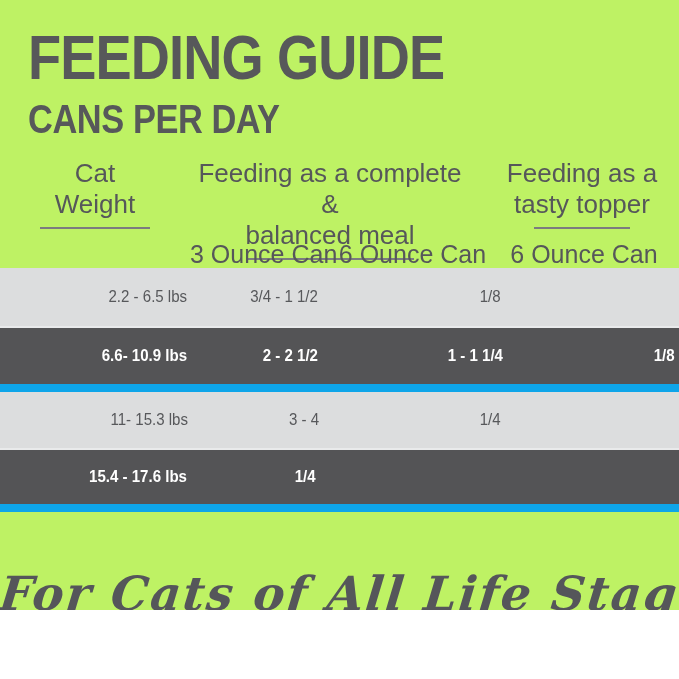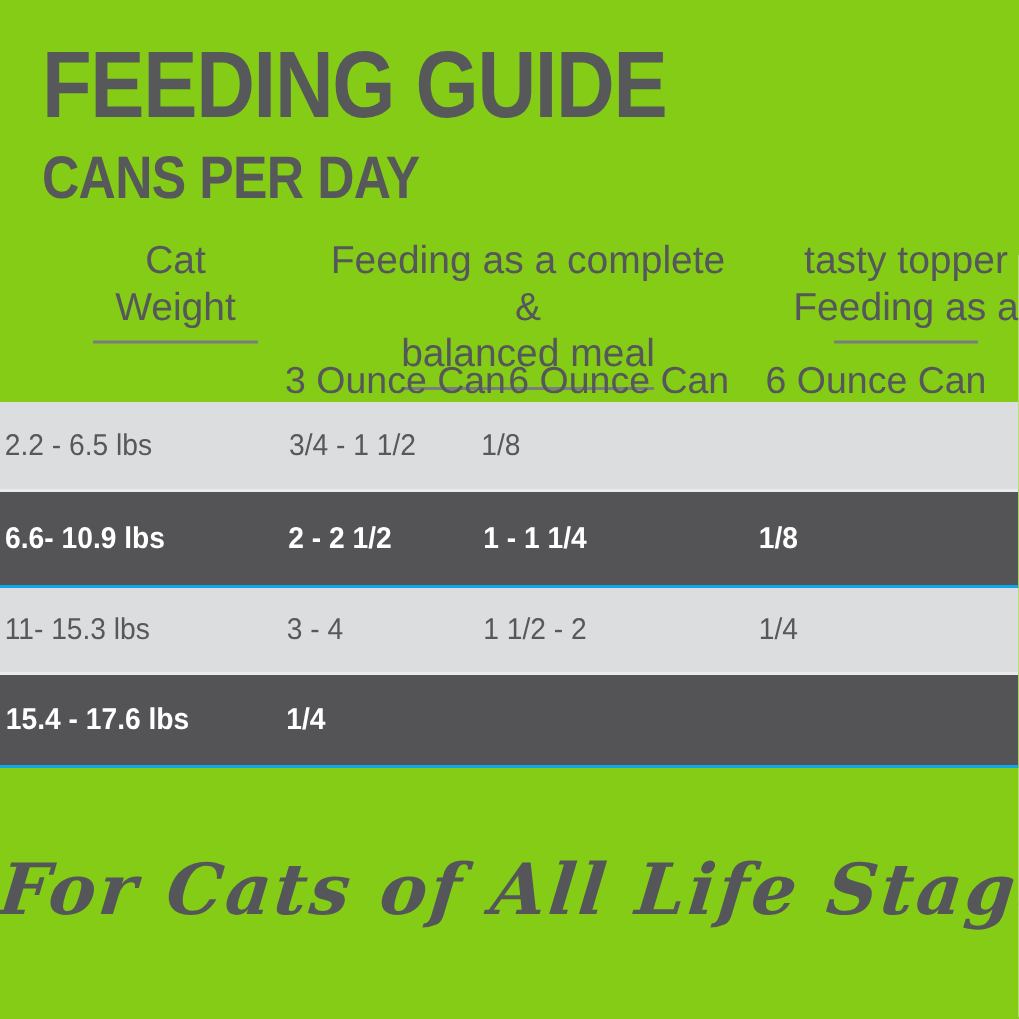--- a/index.html
+++ b/index.html
@@ -2,65 +2,65 @@
 <html><head>
 <meta charset="utf-8">
 <style>
   html,body{margin:0;padding:0;}
   body{
     width:679px;height:679px;
     font-family:"Liberation Sans",sans-serif;
     -webkit-font-smoothing:antialiased;
   }
   .page{
-    position:relative;width:679px;height:679px;
-    background:#84cc16;overflow:hidden;
+    position:relative;width:679px;height:610px;
+    background:#bef264;overflow:hidden;
   }
   
   .title-block{position:absolute;left:28px;top:24px;}
   .title{
     font-size:63px;font-weight:bold;color:#57585a;
     line-height:1.05;letter-spacing:-1px;
     transform:scaleX(0.86);transform-origin:left top;
     white-space:nowrap;
   }
   .subtitle{
     font-size:40px;font-weight:bold;color:#57585a;
     line-height:1;letter-spacing:-0.5px;margin-top:9px;
     transform:scaleX(0.86);transform-origin:left top;
     white-space:nowrap;
   }
   
   .thead{position:absolute;top:158px;left:0;width:679px;height:70px;}
   .th{
     position:absolute;text-align:center;
-    font-size:26px;line-height:31px;color:#56575a;padding-left:22px;
+    font-size:26px;line-height:31px;color:#56575a;
   }
   .th-underline{
     height:2px;background:#7b7c7f;margin:7px auto 0 auto;
   }
   .subhead{position:absolute;top:240px;left:0;width:679px;height:30px;}
   .subth{
     position:absolute;text-align:center;
     font-size:25px;color:#56575a;white-space:nowrap;
   }
   
   .rows{position:absolute;top:268px;left:0;width:679px;}
   .row{
     display:grid;grid-template-columns:190px 130px 185px 174px;
     align-items:center;box-sizing:border-box;width:679px;
   }
   .row.light{background:#dcddde;height:58px;color:#57585b;}
   .row.light.short{height:56px;text-decoration:underline;}
   .row.dark{
     background:#545456;color:#ffffff;font-weight:bold;height:66px;
-    border-top:2px solid #e9eaeb;border-bottom:2px solid #0ea5e9;
+    border-top:2px solid #e9eaeb;border-bottom:8px solid #0ea5e9;
   }
   .row.dark.short{height:64px;}
-  .cell{text-align:left;font-size:20px;white-space:nowrap;}
+  .cell{text-align:right;font-size:16px;white-space:nowrap;}
   .cell > span{display:inline-block;transform:scaleX(0.94);}
   .cell.c4{padding-right:4px;}
   
   .footer{
     position:absolute;top:566px;left:0;width:679px;
     text-align:center;
   }
   .tagline{
     display:inline-block;
     font-family:"DejaVu Serif",serif;
@@ -85,22 +85,22 @@
       <div>Cat</div>
       <div>Weight</div>
       <div class="th-underline" style="width:110px;"></div>
     </div>
     <div class="th" style="left:190px;width:280px;">
       <div>Feeding as a complete &amp;</div>
       <div>balanced meal</div>
       <div class="th-underline" style="width:168px;"></div>
     </div>
     <div class="th" style="left:488px;width:188px;">
+      <div>Feeding as a</div>
       <div>tasty topper</div>
-      <div>Feeding as a</div>
       <div class="th-underline" style="width:96px;"></div>
     </div>
   </div>
 
   <div class="subhead">
     <div class="subth" style="left:190px;width:130px;">3 Ounce Can</div>
     <div class="subth" style="left:320px;width:185px;">6 Ounce Can</div>
     <div class="subth" style="left:490px;width:188px;">6 Ounce Can</div>
   </div>
 
@@ -115,21 +115,20 @@
     <div class="row dark">
       <div class="cell c1"><span>6.6- 10.9 lbs</span></div>
       <div class="cell c2"><span>2 - 2 1/2</span></div>
       <div class="cell c3"><span>1 - 1 1/4</span></div>
       <div class="cell c4"><span>1/8</span></div>
     </div>
 
     <div class="row light short">
       <div class="cell c1"><span>11- 15.3 lbs</span></div>
       <div class="cell c2"><span>3 - 4</span></div>
-      <div class="cell c3"><span>1 1/2 - 2</span></div>
       <div class="cell c4"><span>1/4</span></div>
     </div>
 
     <div class="row dark short">
       <div class="cell c1"><span>15.4 - 17.6 lbs</span></div>
       <div class="cell c4"><span>1/4</span></div>
     </div>
 
   </div>
 

